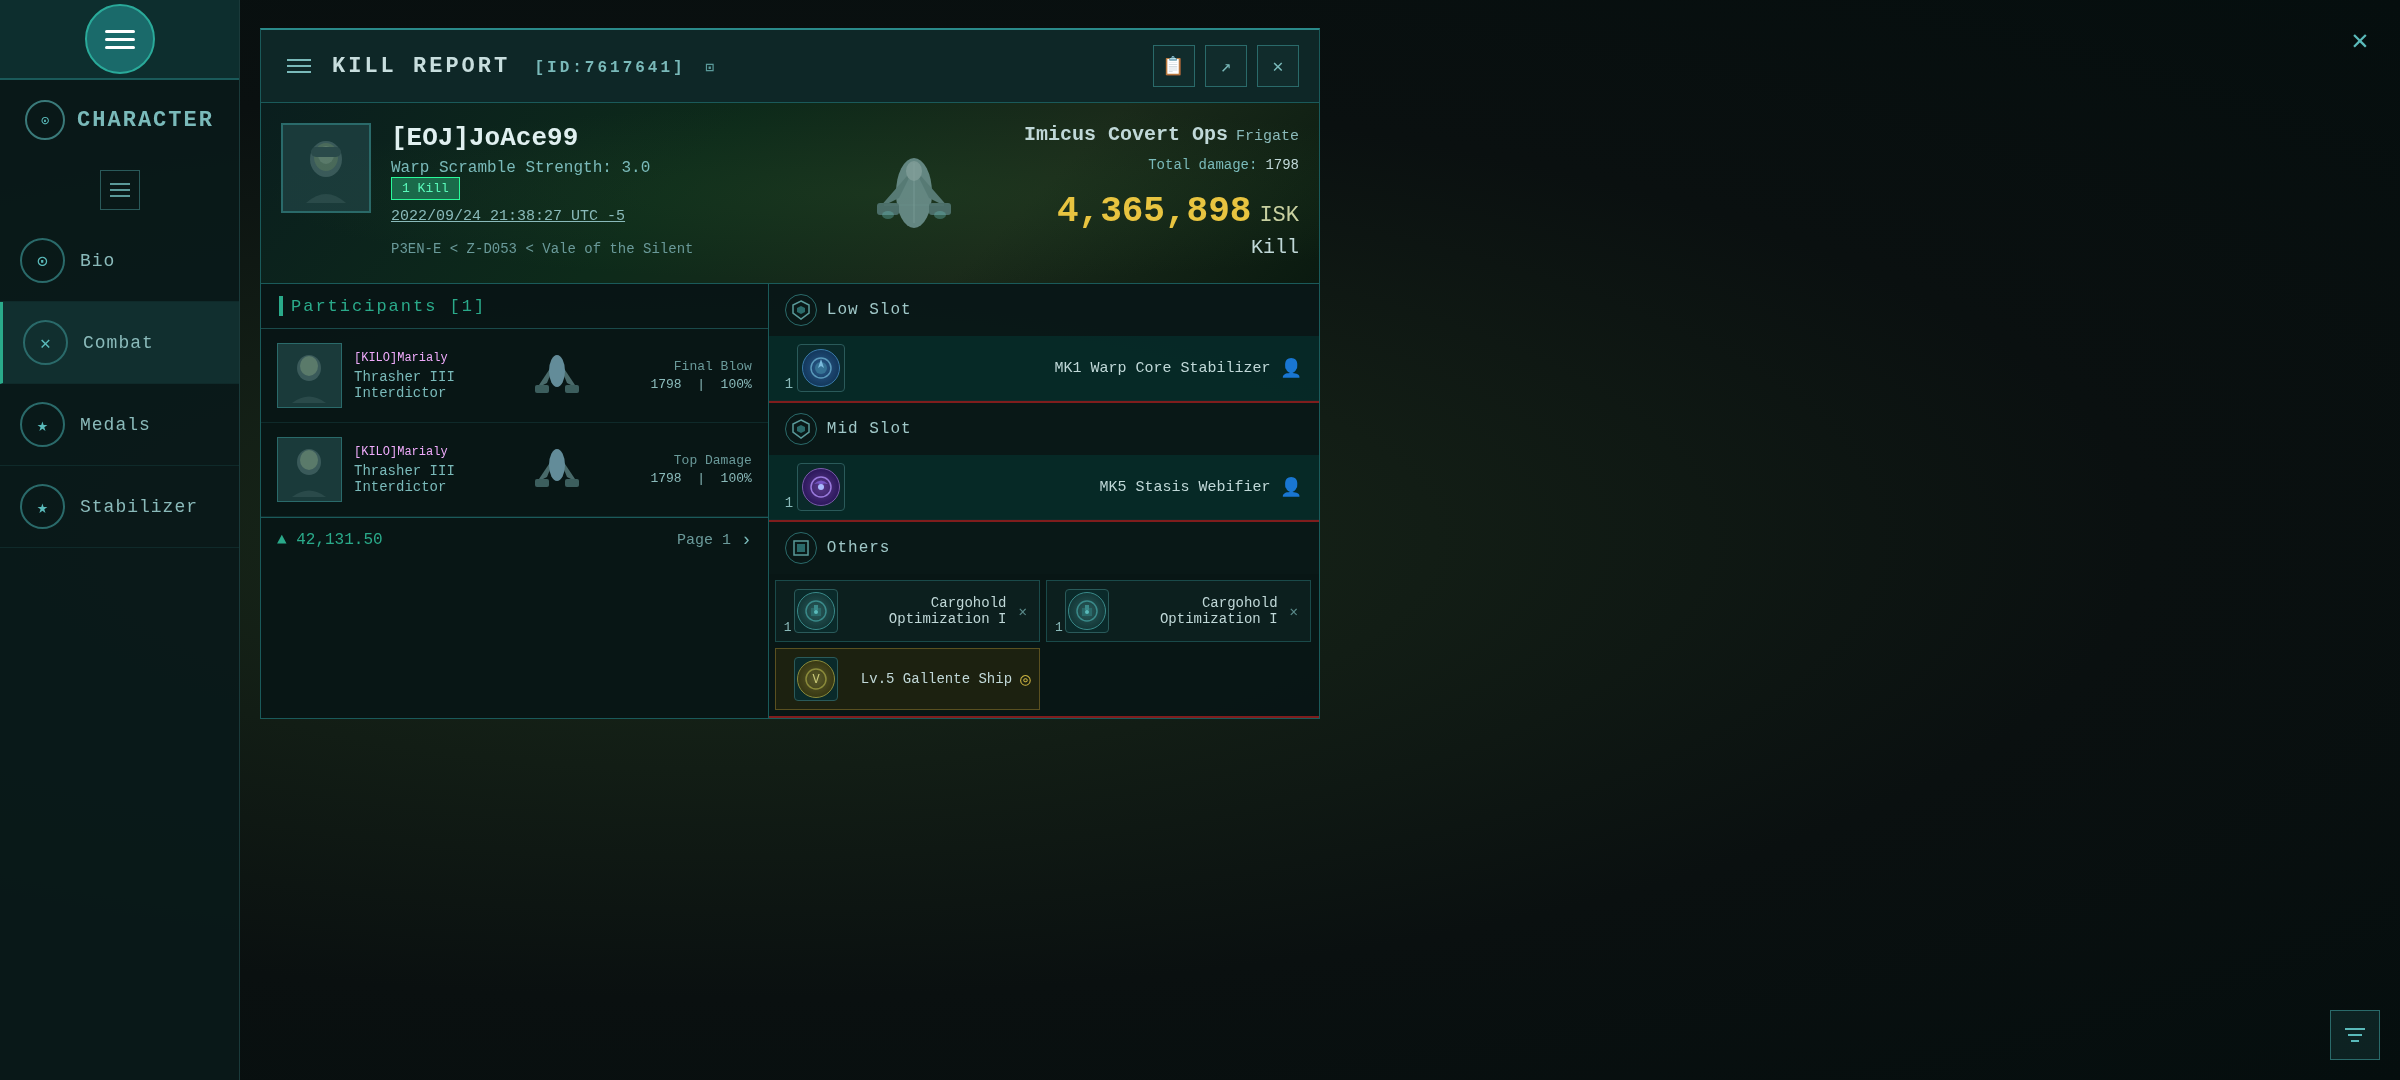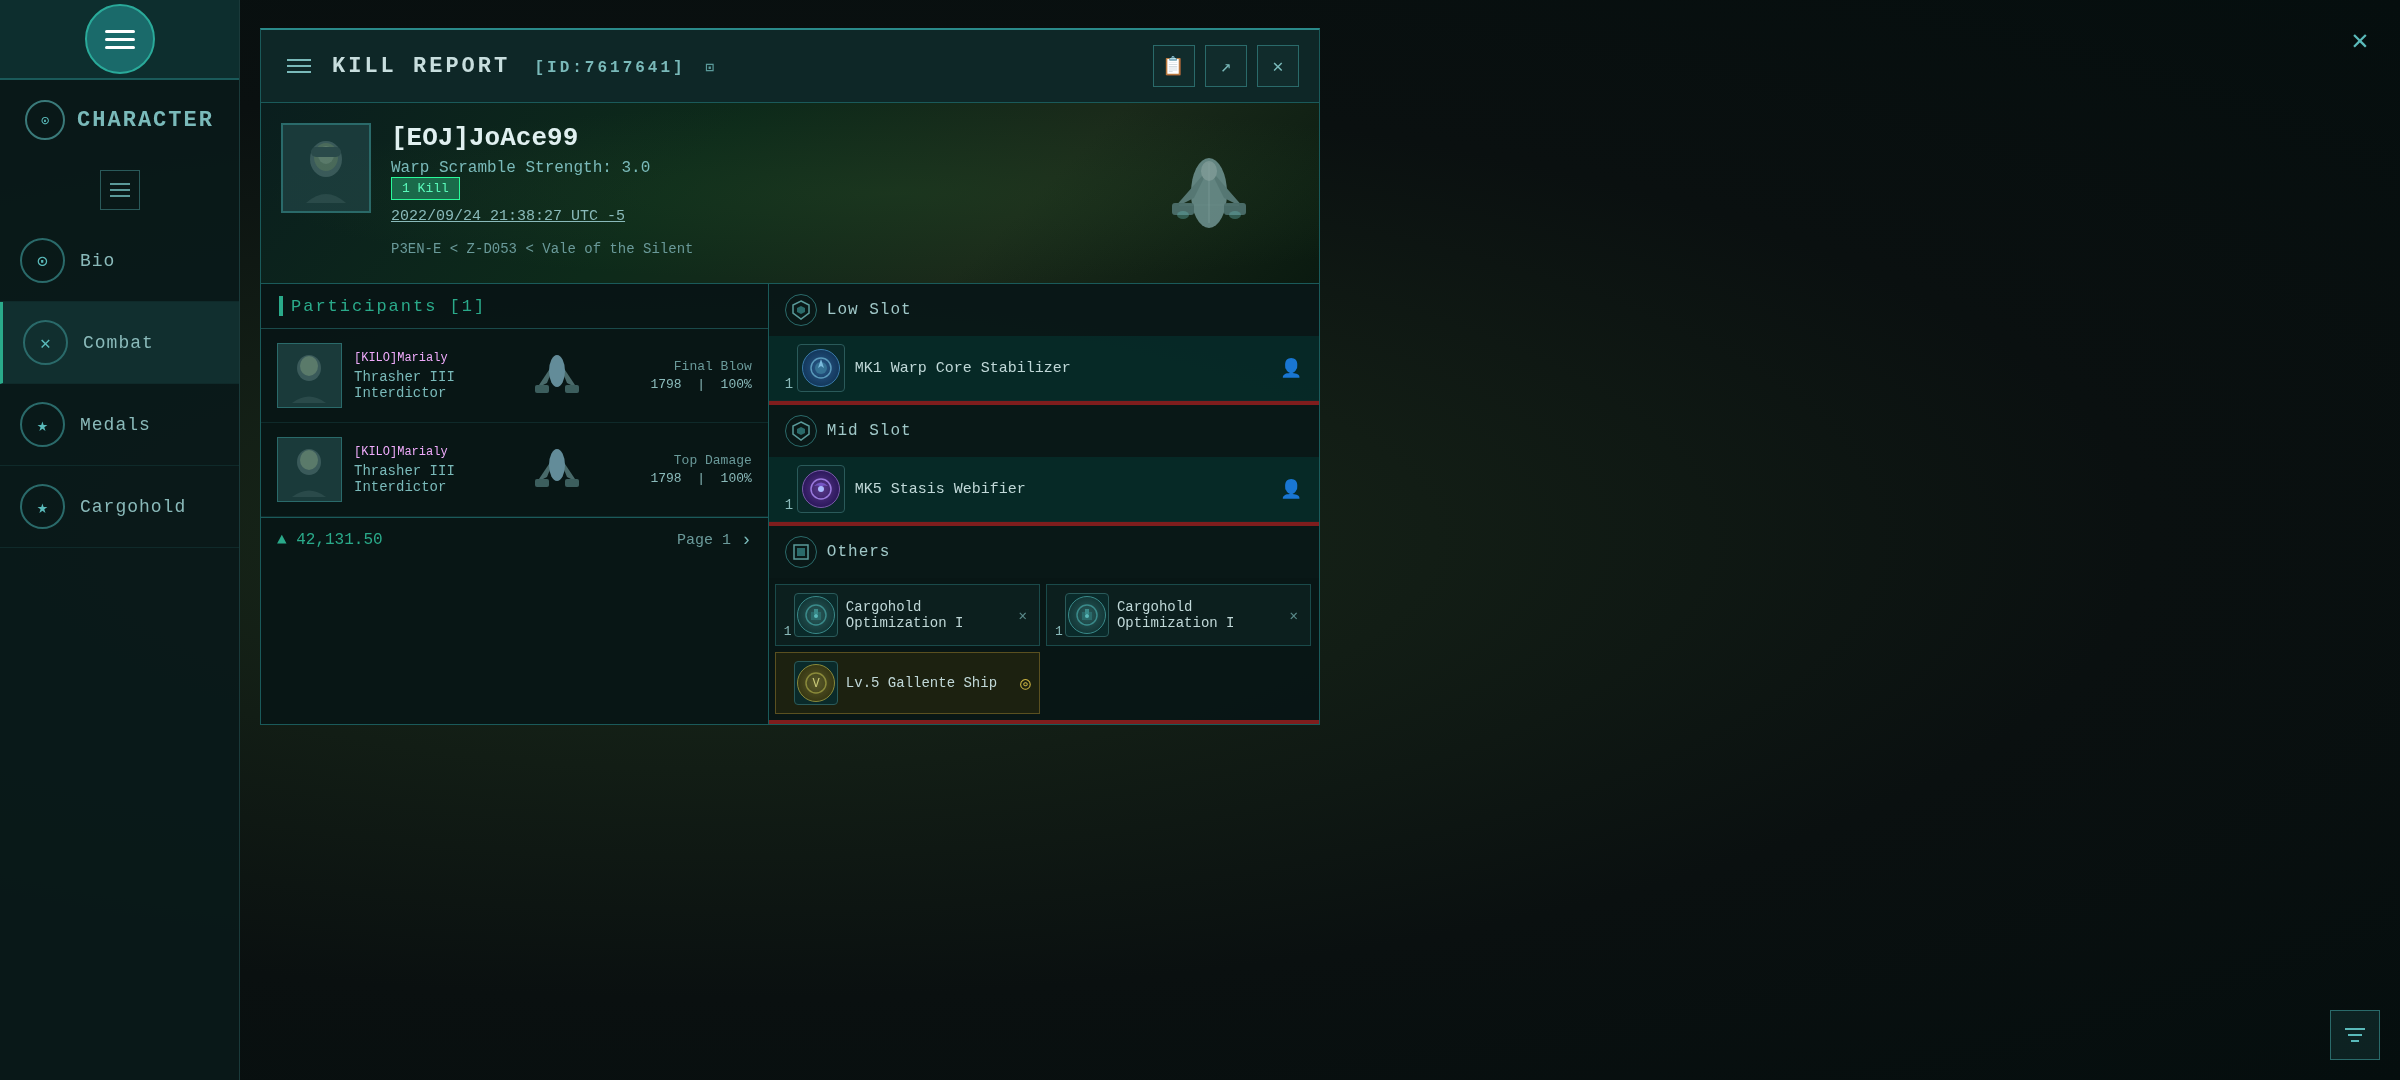--- a/index.html
+++ b/index.html
@@ -462,21 +462,22 @@
       margin-bottom: 3px;
     }
 
     
     .modules-panel {
       flex: 1;
       overflow-y: auto;
     }
 
     .slot-section {
-      border-bottom: 4px solid #7f1d1d;
+      border-bottom: 2px solid #7f1d1d;
+      text-align: right;
     }
 
     .slot-header {
       display: flex;
       align-items: center;
       gap: 10px;
       padding: 10px 16px;
       background: rgba(10,25,25,0.5);
     }
 
@@ -706,21 +707,21 @@
     <span class="sidebar-item-label">Combat</span>
   </div>
 
   <div class="sidebar-item">
     <div class="sidebar-item-icon">★</div>
     <span class="sidebar-item-label">Medals</span>
   </div>
 
   <div class="sidebar-item">
     <div class="sidebar-item-icon">★</div>
-    <span class="sidebar-item-label">Cargohold</span>
+    <span class="sidebar-item-label">Stabilizer</span>
   </div>
 </div>
 
 <div class="main-content">
 
   <div class="top-close-btn">✕</div>
 
   <div class="kill-report-modal">
 
     <div class="modal-header">
@@ -781,20 +782,35 @@
 
             <line x1="65" y1="30" x2="65" y2="90" stroke="#aacccc" stroke-width="1" opacity="0.5"></line>
             <line x1="35" y1="72" x2="95" y2="72" stroke="#aacccc" stroke-width="0.5" opacity="0.3"></line>
 
             <ellipse cx="39" cy="82" rx="6" ry="4" fill="#7ad8d8" opacity="0.4"></ellipse>
             <ellipse cx="91" cy="82" rx="6" ry="4" fill="#7ad8d8" opacity="0.4"></ellipse>
           </g>
         </svg>
       </div>
 
+      <div class="kill-stats">
+        <div style="display:flex; gap:8px; justify-content: flex-end; align-items: baseline; margin-bottom:4px;">
+          <span class="ship-type-name">Imicus Covert Ops</span>
+          <span class="ship-class">Frigate</span>
+        </div>
+        <div style="display:flex; gap:8px; justify-content:flex-end; margin-bottom:6px;">
+          <span class="damage-label">Total damage:</span>
+          <span class="damage-value">1798</span>
+        </div>
+        <div style="display:flex; gap:8px; justify-content:flex-end; align-items:baseline;">
+          <span class="isk-value">4,365,898</span>
+          <span class="isk-label">ISK</span>
+        </div>
+        <div class="kill-result">Kill</div>
+      </div>
     </div>
 
     <div class="modal-body">
 
       <div class="participants-panel">
         <div class="panel-header">
           <div class="panel-header-bar"></div>
           <span class="panel-title">Participants [1]</span>
         </div>
 

